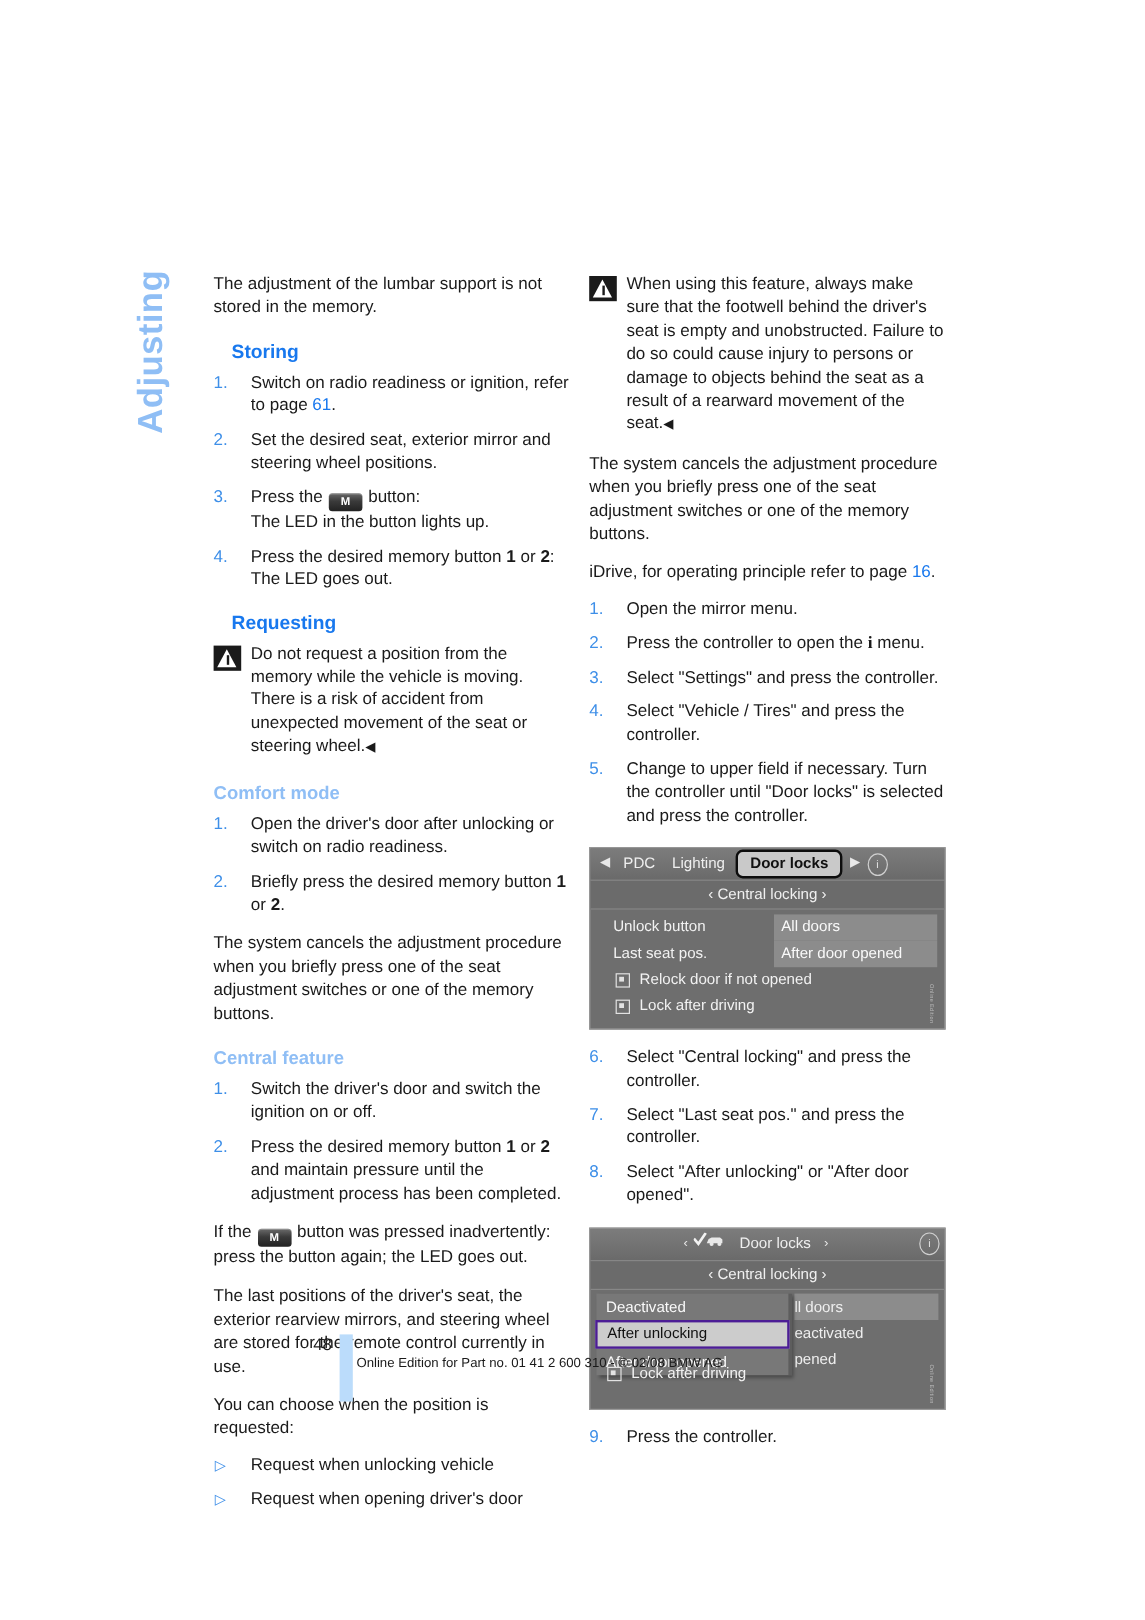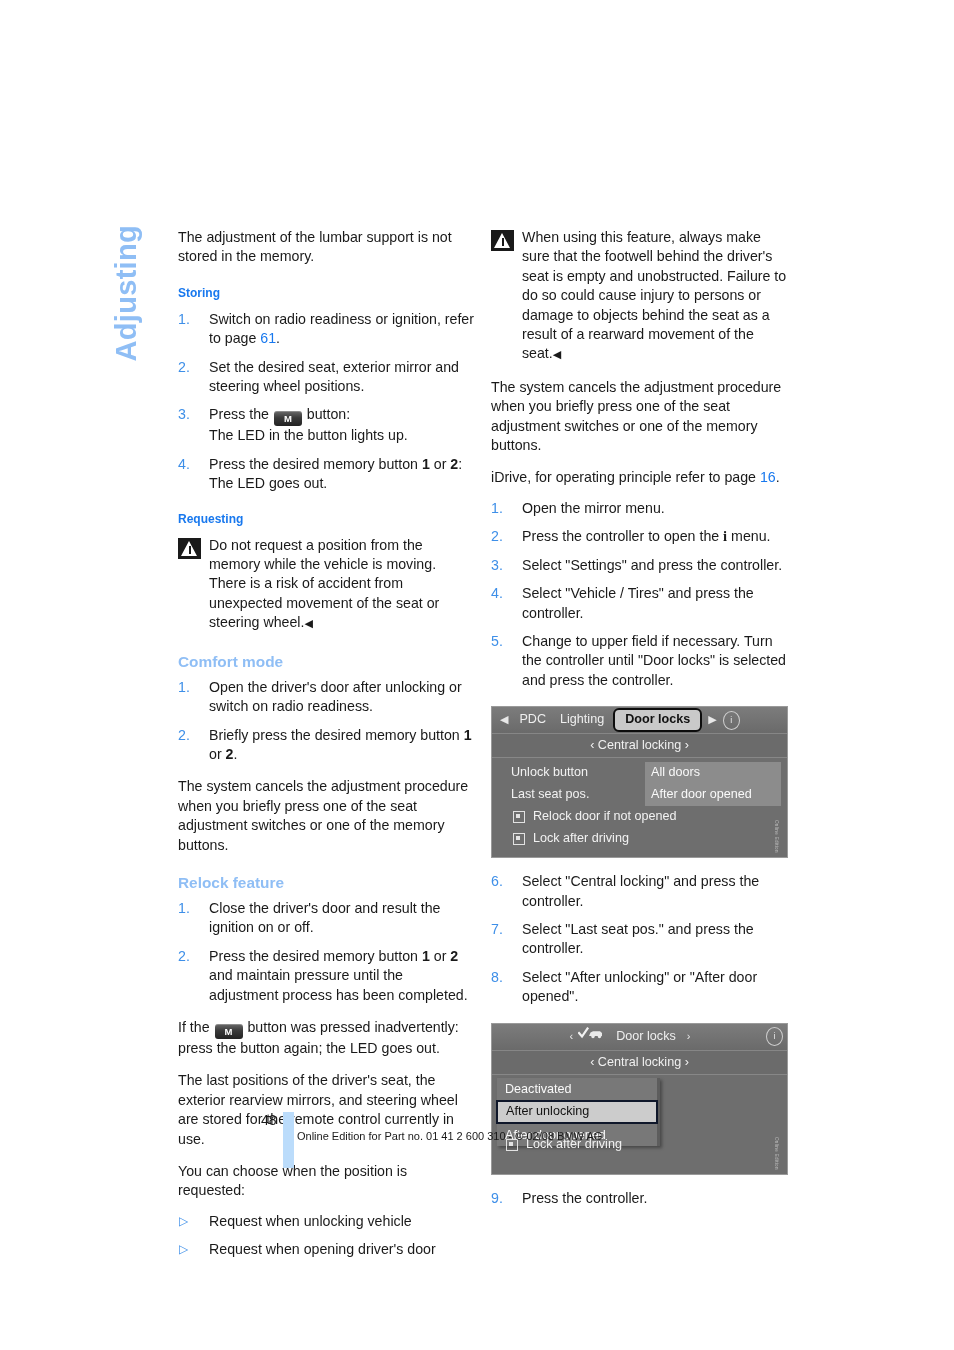--- a/index.html
+++ b/index.html
@@ -43,24 +43,24 @@
     font-size: 14.2px;
     line-height: 19.4px;
   }
   .col-left  { left: 178px; }
   .col-right { left: 491px; }
 
   p { margin: 0 0 13px 0; }
   p.tight { margin-bottom: 11px; }
 
   h2.sec-head {
-    font-size: 12px;
+    font-size: 16px;
     font-weight: bold;
     color: #1878EE;
-    margin: 16px 0 7px 0;
+    margin: 16px 0 7px 15px;
     line-height: 19px;
   }
   h2.sec-head.first { margin-top: 17px; }
   h3.sub-head {
     font-size: 15.4px;
     font-weight: bold;
     color: #8FBEF5;
     margin: 18px 0 7px 0;
     line-height: 19px;
   }
@@ -266,21 +266,21 @@
   .idrive .popup .opt {
     height: 22px;
     line-height: 22px;
     padding: 0 8px;
     color: #fafafa;
     white-space: nowrap;
   }
   .idrive .popup .opt.sel {
     background: #cccccc;
     color: #111;
-    border: 2px solid #0f172a;
+    border: 2px solid #4c1d95;
     height: 20px;
     line-height: 18px;
     margin: 0 -1px;
     font-weight: normal;
   }
   .idrive .bgcol {
     position: absolute;
     left: 170px;
     top: 54px;
     width: 120px;
@@ -356,24 +356,24 @@
     <ol class="steps">
       <li>
         <span class="num">1.</span><span>Open the driver's door after unlocking or switch on radio readiness.</span>
       </li>
       <li>
         <span class="num">2.</span><span>Briefly press the desired memory button </span><b>1</b><span> or </span><b>2</b><span>.</span>
       </li>
     </ol>
     <p>The system cancels the adjustment procedure when you briefly press one of the seat adjustment switches or one of the memory buttons.</p>
 
-    <h3 class="sub-head">Relock feature</h3>
+    <h3 class="sub-head">Central feature</h3>
     <ol class="steps">
       <li>
-        <span class="num">1.</span><span>Close the driver's door and result the ignition on or off.</span>
+        <span class="num">1.</span><span>Switch the driver's door and switch the ignition on or off.</span>
       </li>
       <li>
         <span class="num">2.</span><span>Press the desired memory button </span><b>1</b><span> or </span><b>2</b><span> and maintain pressure until the adjustment process has been completed.</span>
       </li>
     </ol>
     <p><span>If the </span><span class="m-btn">M</span><span> button was pressed inadvertently: press the button again; the LED goes out.</span></p>
 
     <p>The last positions of the driver's seat, the exterior rearview mirrors, and steering wheel are stored for the remote control currently in use.</p>
     <p class="tight">You can choose when the position is requested:</p>
     <ul class="bullets">
@@ -478,20 +478,25 @@
         <span class="arrow-r">›</span>
         <span class="spacer"></span>
         <span class="badge">i</span>
       </div>
       <div class="subbar">
         <span>‹</span>
         <span>Central locking</span>
         <span>›</span>
       </div>
 
+      <div class="bgcol">
+        <div class="bgrow shade">ll doors</div>
+        <div class="bgrow">eactivated</div>
+        <div class="bgrow">pened</div>
+      </div>
 
       <div class="popup">
         <div class="opt">Deactivated</div>
         <div class="opt sel">After unlocking</div>
         <div class="opt">After door opened</div>
       </div>
 
       <div class="row" style="position:absolute;left:0;bottom:18px;">
         <span class="chk" style="margin-left:8px;"></span>
         <span>Lock after driving</span>

